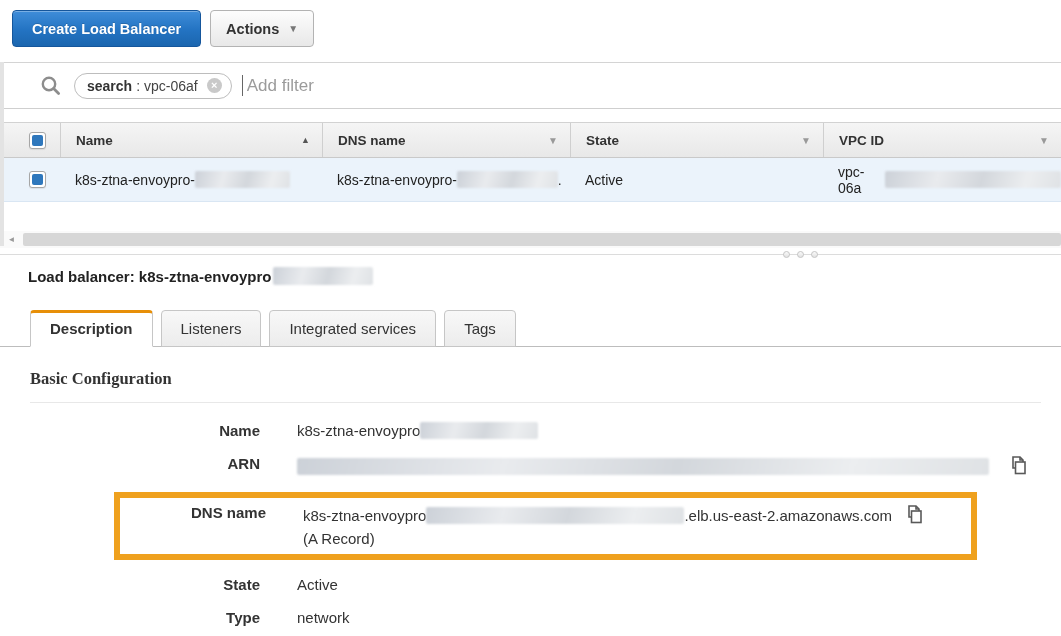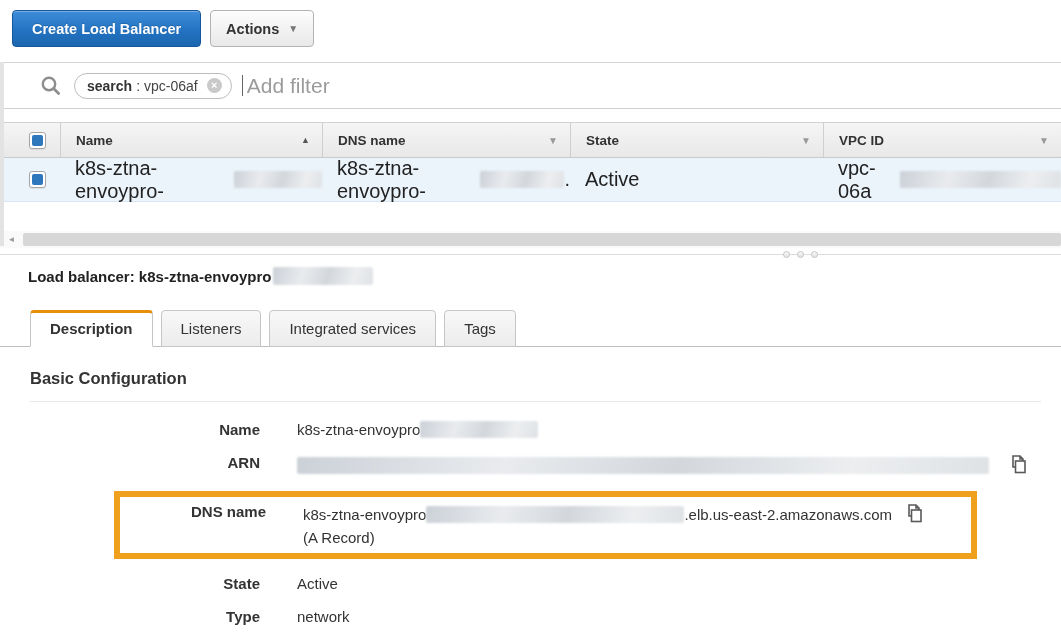--- a/index.html
+++ b/index.html
@@ -28,40 +28,40 @@
   .search-icon-wrap { margin-right: 13px; display: flex; align-items: center; }
   .filter-pill { display: inline-flex; align-items: center; border: 1px solid #bdbdbd;
     border-radius: 14px; padding: 4px 9px 4px 12px; font-size: 14px; background: #fff;
     gap: 4px; cursor: pointer; }
   .filter-pill .k { font-weight: bold; color: #333; }
   .filter-pill .v { color: #444; }
   .pill-x { width: 15px; height: 15px; border-radius: 50%; background: #c9c9c9;
     color: #fff; font-size: 11px; font-weight: bold; display: inline-flex;
     align-items: center; justify-content: center; margin-left: 5px; cursor: pointer; line-height: 1; }
   .caret { width: 1px; height: 21px; background: #666; margin: 0 4px 0 10px; }
-  .add-filter-input { border: none; outline: none; font-size: 21px; color: #0c4a6e;
+  .add-filter-input { border: none; outline: none; font-size: 17px; color: #0c4a6e;
     font-family: inherit; width: 300px; background: transparent; }
   .add-filter-input::placeholder { color: #9b9b9b; opacity: 1; }
 
   
   .lb-table { margin-top: 13px; border-top: 1px solid #d2d2d2; }
   .thead { display: flex; height: 35px; align-items: stretch;
     background: linear-gradient(#f5f5f5, #e8e8e8); border-bottom: 1px solid #c9c9c9;
     font-size: 13.5px; font-weight: bold; color: #333; }
   .th { display: flex; align-items: center; padding: 0 12px 0 15px; cursor: pointer; }
   .th + .th { border-left: 1px solid #cfcfcf; }
   .col-cb { width: 60px; padding-left: 29px; }
   .col-name { width: 262px; }
   .col-dns { width: 248px; }
   .col-state { width: 253px; }
   .col-vpc { flex: 1; }
   .th .arrow { margin-left: auto; color: #999; font-size: 10px; }
   .th .arrow.sort { color: #555; font-size: 9px; }
   .trow { display: flex; height: 44px; align-items: center; background: #ebf3fb;
-    border-bottom: 1px solid #d9e6f3; font-size: 20px; color: #222; cursor: pointer; }
+    border-bottom: 1px solid #d9e6f3; font-size: 14px; color: #222; cursor: pointer; }
   .td { padding-left: 15px; display: flex; align-items: center; }
   .checkbox { width: 17px; height: 17px; border: 1px solid #a6a6a6; border-radius: 3px;
     background: #fff; display: flex; align-items: center; justify-content: center;
     cursor: pointer; box-shadow: 0 1px 1px rgba(0,0,0,.08); }
   .checkbox .inner { width: 11px; height: 11px; border-radius: 2px;
     background: var(--checkbox-blue, #2e77bc); }
 
   
   .redact { display: inline-block; height: 17px; border-radius: 2px; vertical-align: -3px;
     background: linear-gradient(105deg, #ccd1d8 0%, #e9ebee 30%, #d3d7dc 55%, #eceef0 80%, #dfe2e5 100%);
@@ -83,21 +83,21 @@
 
   .tabs { margin-top: 25px; padding-left: 30px; display: flex; gap: 8px;
     border-bottom: 1px solid #bdbdbd; }
   .tab { background: linear-gradient(#f8f8f8, #ececec); border: 1px solid #c6c6c6;
     border-radius: 4px 4px 0 0; padding: 9px 19px; font-size: 15px; color: #333;
     margin-bottom: -1px; cursor: pointer; }
   .tab.active { background: #fff; border-top: 3px solid var(--active-tab-accent, #e78f08);
     border-bottom: 1px solid #fff; font-weight: bold; padding-top: 7px; }
 
   .section-title { margin: 22px 20px 0 30px; font-size: 16.5px; font-weight: bold;
-    color: #333; padding-bottom: 13px; border-bottom: 1px solid #e8e8e8; }
+    color: #333; padding-bottom: 13px; border-bottom: 1px solid #e8e8e8; font-family: Liberation Serif, serif; }
 
   .fields { margin-top: 19px; }
   .field-row { display: flex; align-items: flex-start; margin-bottom: 16px; font-size: 15px; }
   .field-label { width: 260px; flex-shrink: 0; text-align: right; font-weight: bold; color: #333; }
   .field-value { margin-left: 37px; color: #333; }
   .copy-btn { display: inline-flex; vertical-align: -4px; margin-left: 14px; cursor: pointer; }
 
   .dns-box { border: 6px solid var(--highlight-border, #efa11e); margin: 0 84px 16px 114px;
     padding: 6px 0 7px 0; }
   .dns-box .field-row { margin-bottom: 0; }

